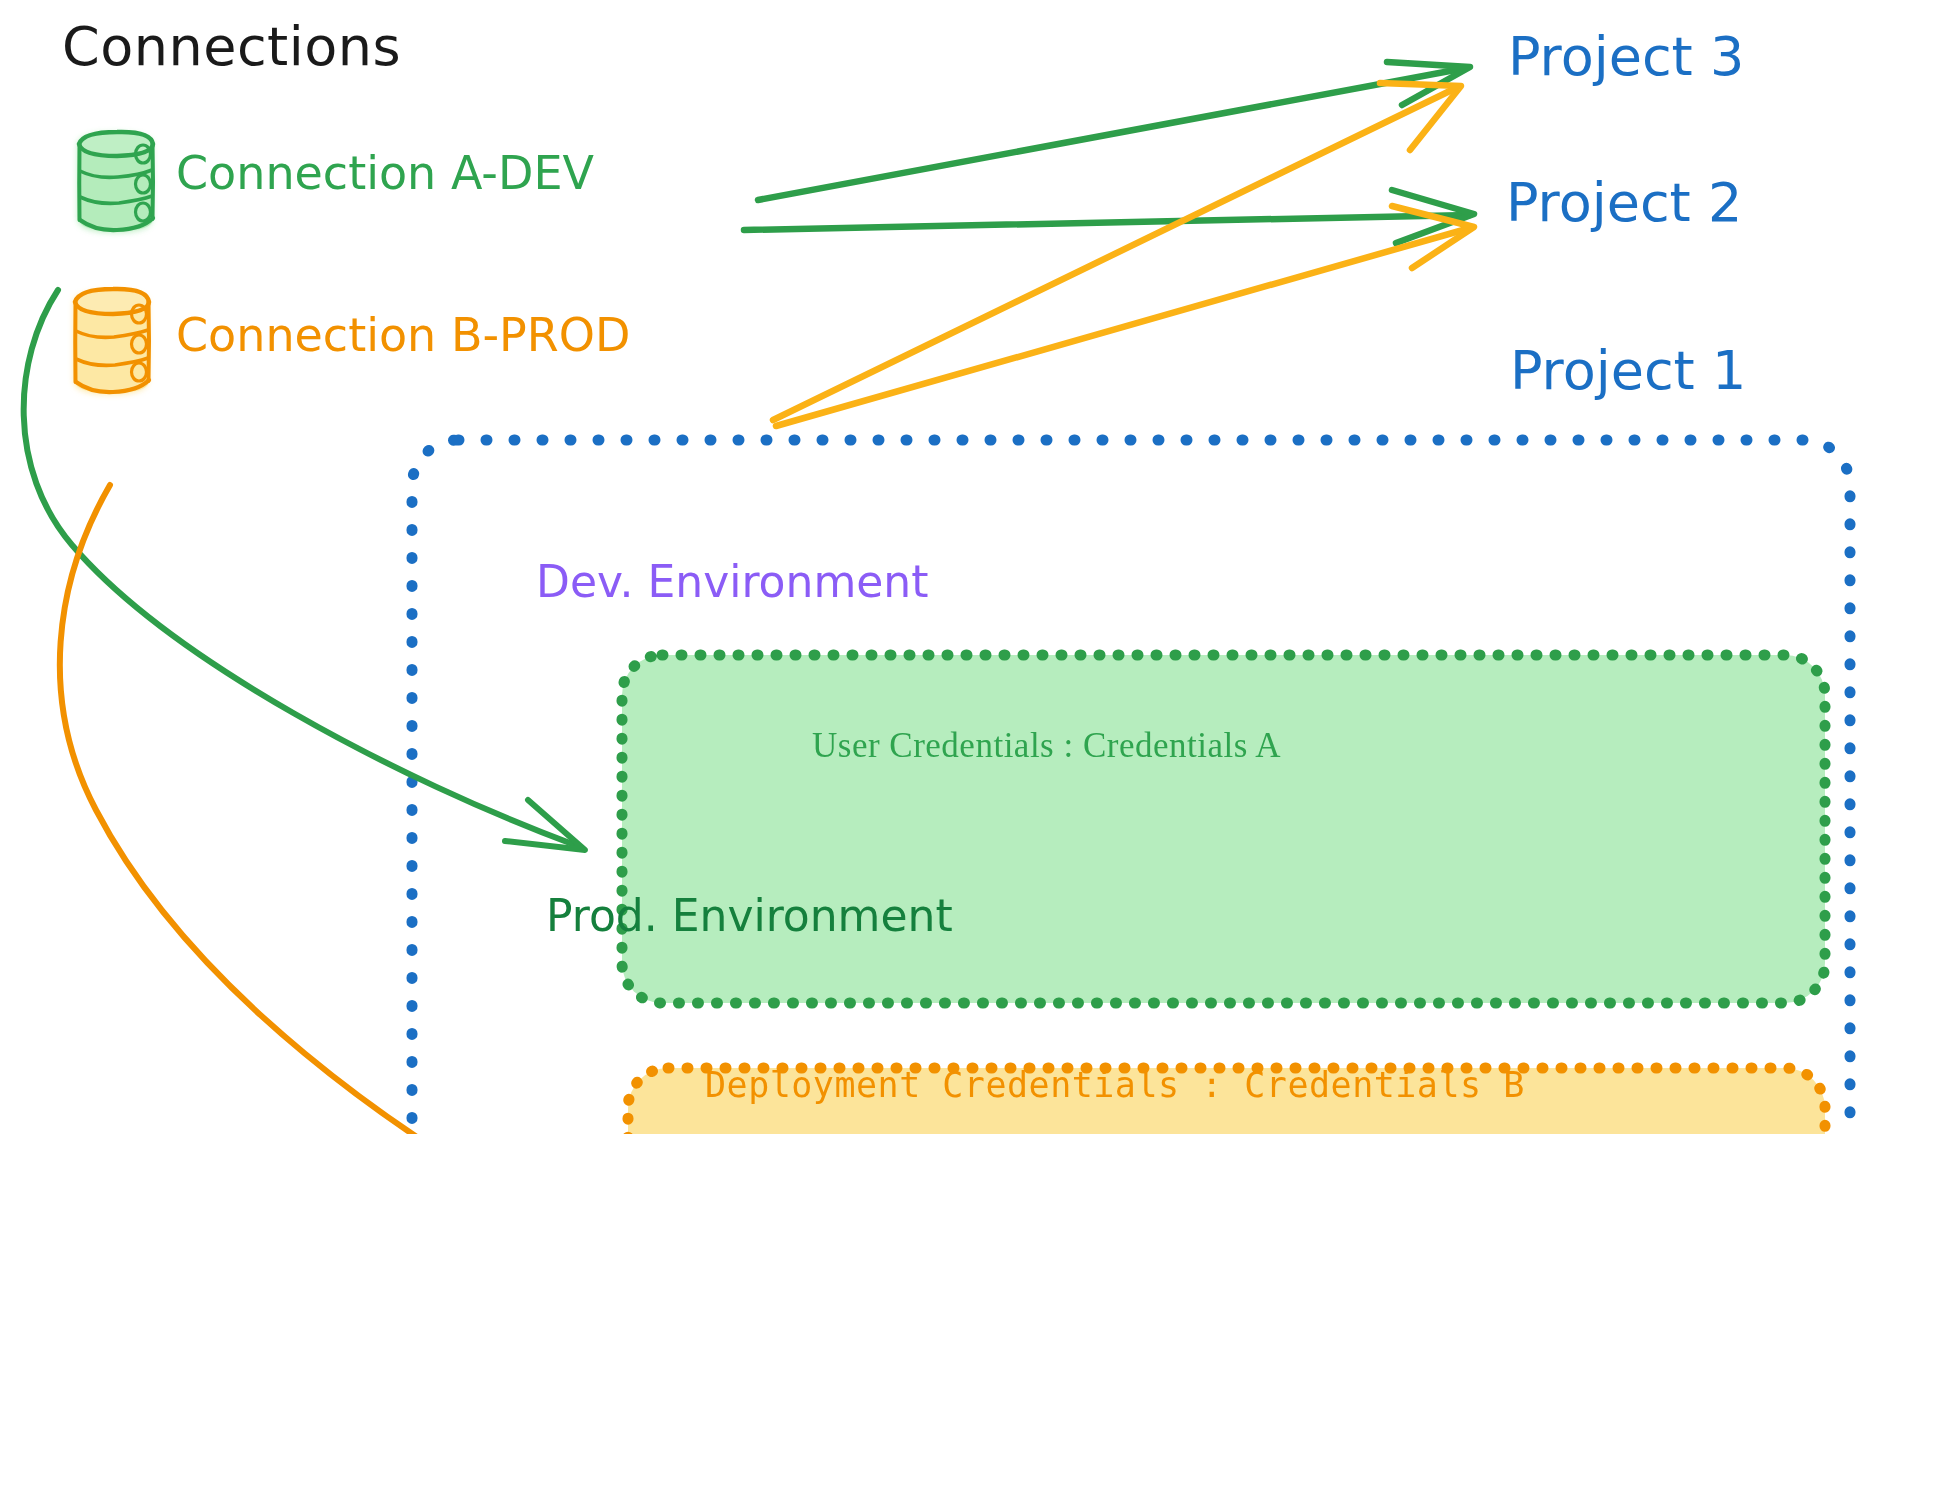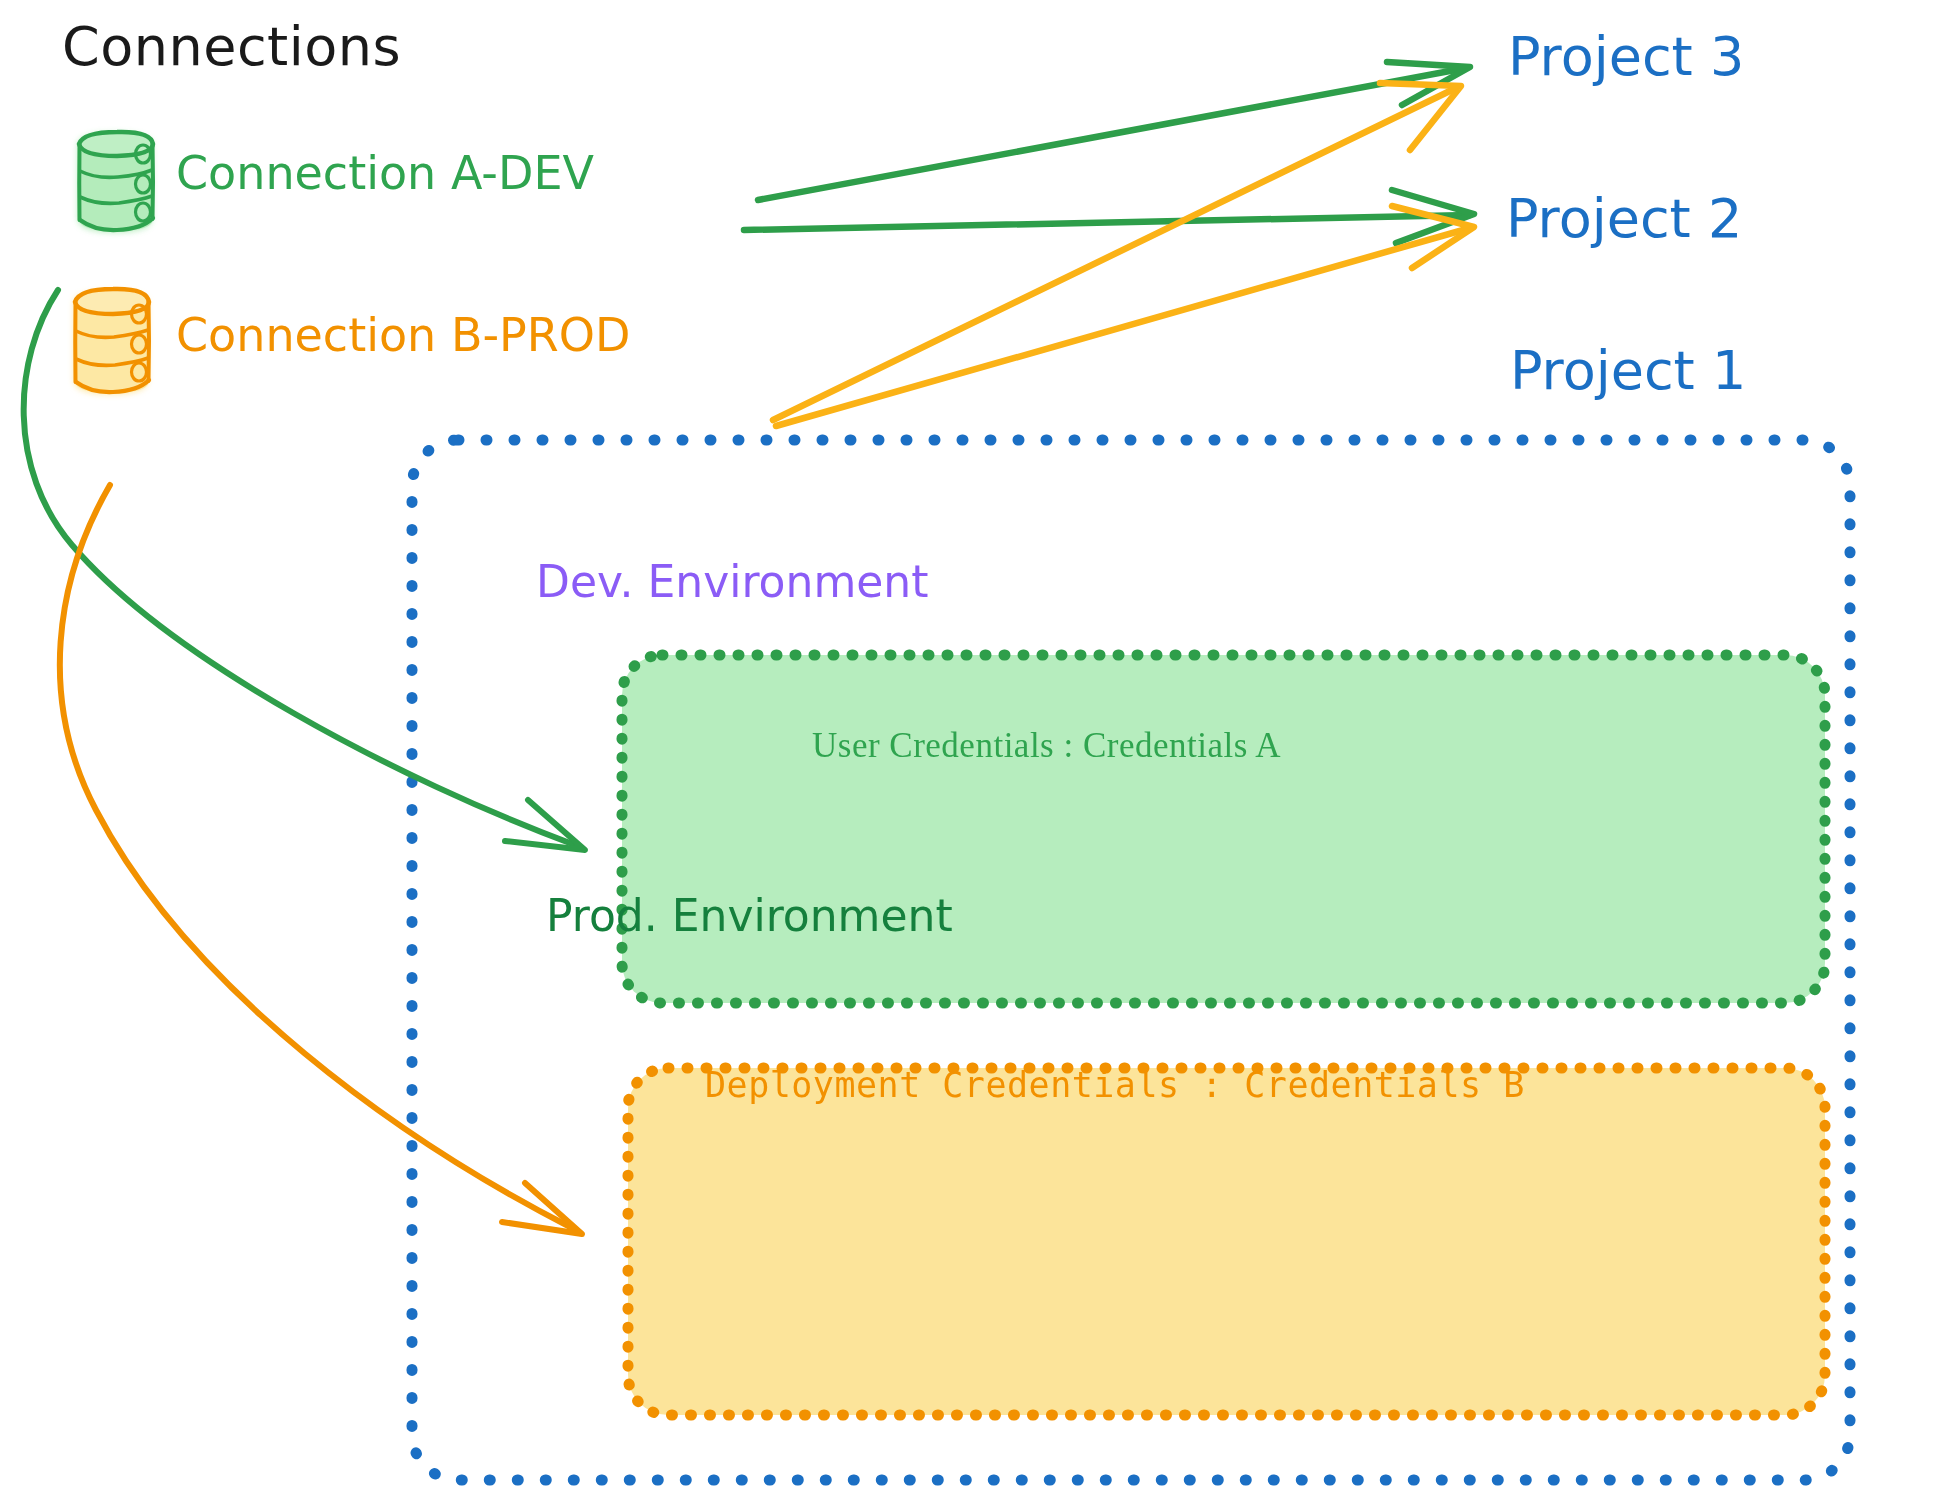--- a/index.html
+++ b/index.html
@@ -6,21 +6,21 @@
     margin: 0;
     padding: 0;
     background: #ffffff;
   }
   body {
     font-family: "DejaVu Sans", sans-serif;
   }
   #canvas {
     position: relative;
     width: 1948px;
-    height: 1506px;
+    height: 1134px;
     background: #ffffff;
     overflow: hidden;
   }
   #vec {
     position: absolute;
     left: 0;
     top: 0;
     width: 1948px;
     height: 1506px;
   }
@@ -57,21 +57,21 @@
     left: 176px;
     top: 312px;
     font-size: 46px;
     color: #F29100;
   }
   .project-label {
     font-size: 54px;
     color: #1B6FC4;
   }
   #label-project-3 { left: 1508px; top: 30px; }
-  #label-project-2 { left: 1506px; top: 176px; margin-top: 16px; }
+  #label-project-2 { left: 1506px; top: 176px; }
   #label-project-1 { left: 1510px; top: 344px; }
 
   #label-dev-env {
     left: 536px;
     top: 560px;
     font-size: 44px;
     color: #8b5cf6;
   }
   #label-prod-env {
     left: 546px;

